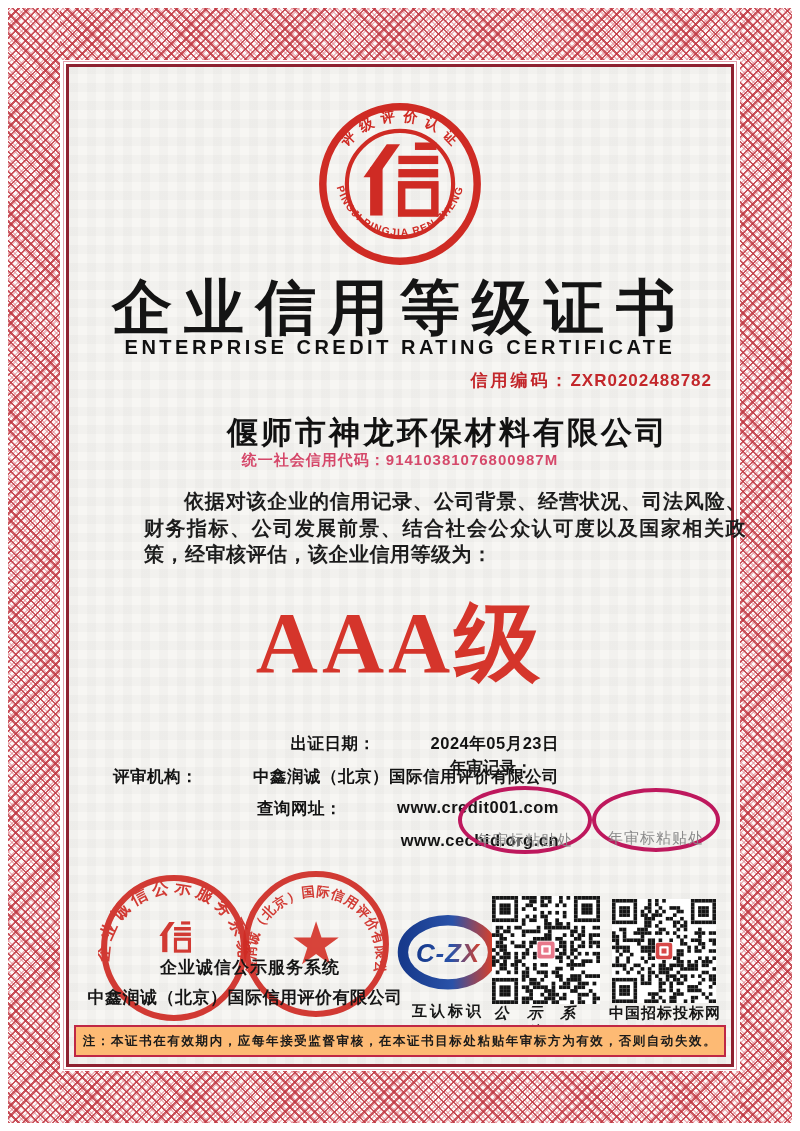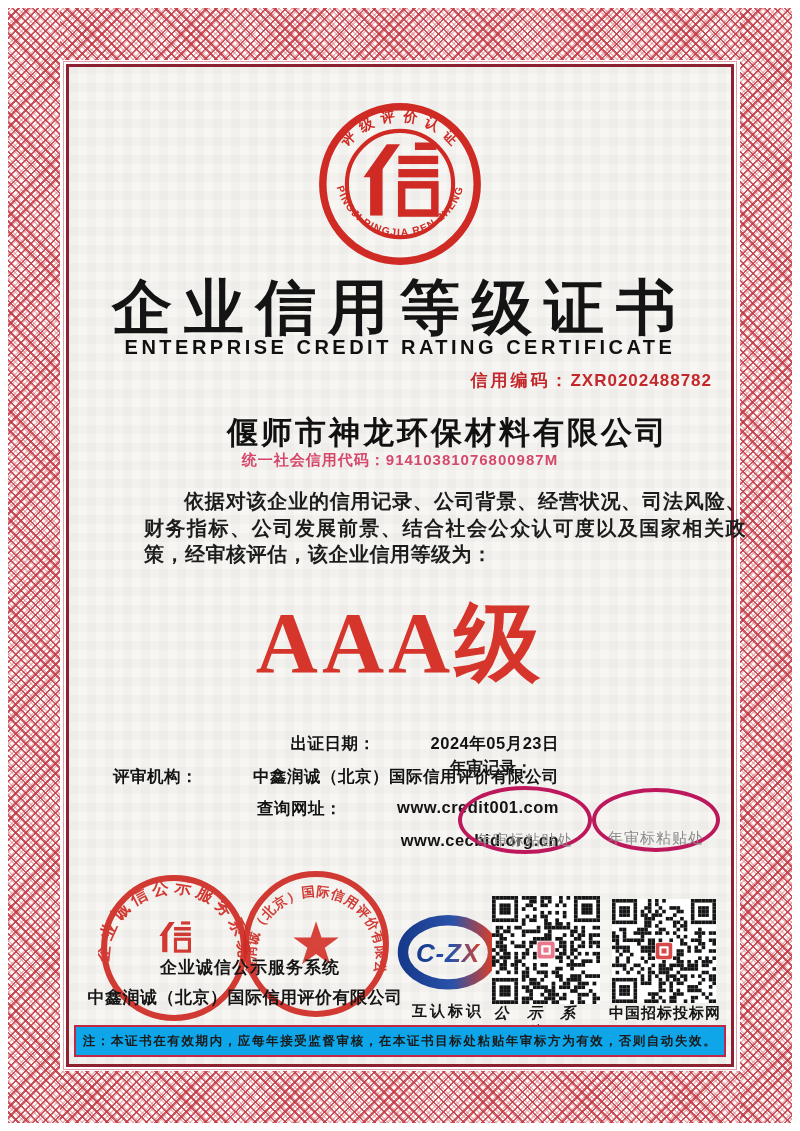--- a/index.html
+++ b/index.html
@@ -84,21 +84,21 @@
   .badge-label{font-size:15px;font-weight:bold;color:#161616;text-align:center;}
   .czx-label{left:392px;top:1002px;width:112px;letter-spacing:3px;}
   .qr{background:#fff;}
   .qr1{left:492px;top:896px;width:108px;height:108px;}
   .qr2{left:612px;top:899px;width:104px;height:104px;}
   .qr1-label{left:478px;top:1004px;width:120px;letter-spacing:7px;font-style:italic;}
   .qr2-label{left:600px;top:1004px;width:130px;letter-spacing:1px;}
 
   .footer-note{
     left:74px;right:74px;top:1025px;height:28px;
-    border:2px solid #bf2745;background:#0ea5e9;
+    border:2px solid #bf2745;background:#fdba74;
     display:flex;align-items:center;justify-content:center;
     font-size:12.5px;font-weight:bold;color:#1a1a1a;letter-spacing:1.6px;
   }
 </style>
 </head>
 <body>
 
 <div class="page">
 
   <div class="lat top"></div>

